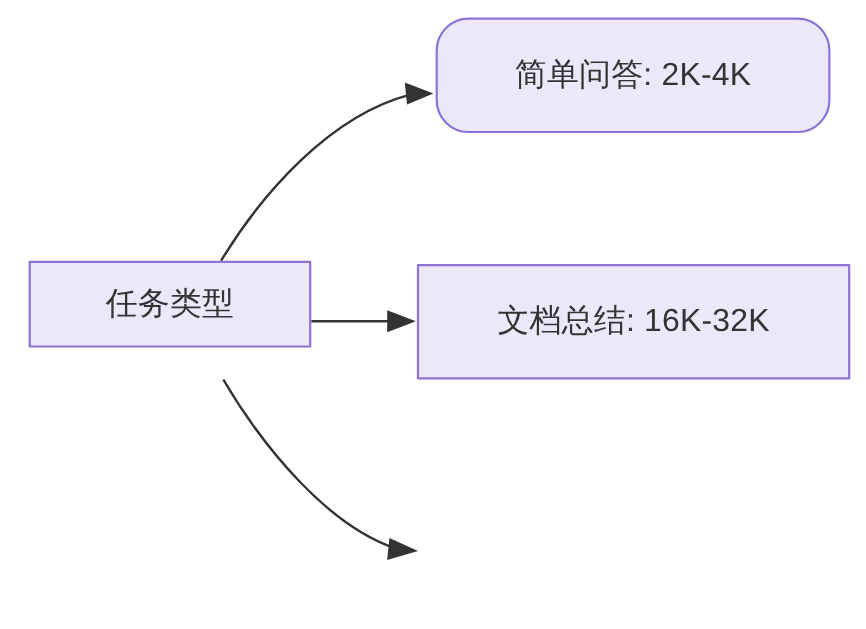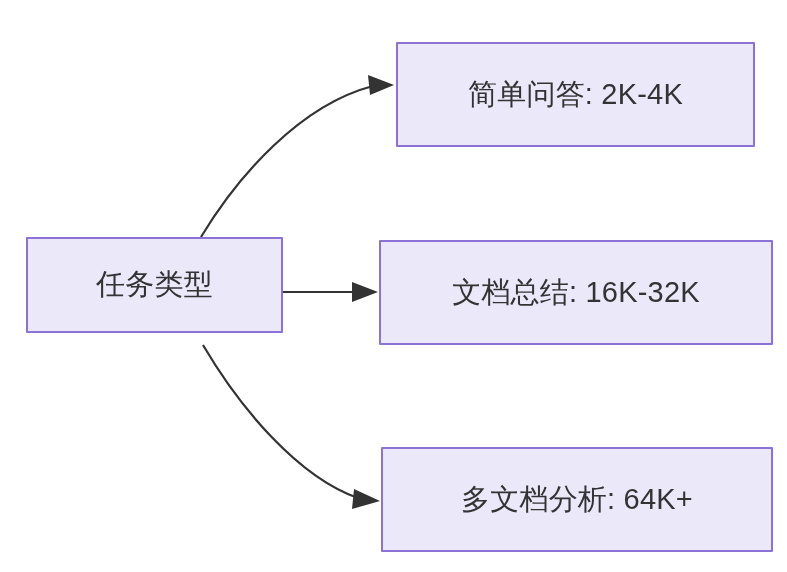--- a/index.html
+++ b/index.html
@@ -40,27 +40,28 @@
     color: #333333;
     font-size: 29px;
     line-height: 1.15;
     letter-spacing: 0.2px;
     white-space: nowrap;
   }
   #node-root {
     left: 26px;
     top: 237px;
     width: 257px;
-    height: 96px;
+    height: 79px;
   }
   #node-simple-qa {
     left: 396px;
-    top: 42px;
+    top: 16px;
     width: 359px;
     height: 105px;
+    border-radius: 30px;
   }
   #node-doc-summary {
     left: 379px;
     top: 240px;
     width: 394px;
     height: 105px;
     text-align: center;
   }
   #node-multi-doc {
     left: 381px;
@@ -106,17 +107,14 @@
   </div>
 
   <div class="node" id="node-simple-qa">
     <span class="node-label">简单问答: 2K-4K</span>
   </div>
 
   <div class="node" id="node-doc-summary">
     <span class="node-label">文档总结: 16K-32K</span>
   </div>
 
-  <div class="node" id="node-multi-doc">
-    <span class="node-label">多文档分析: 64K+</span>
-  </div>
 
 </div>
 
 </body></html>

